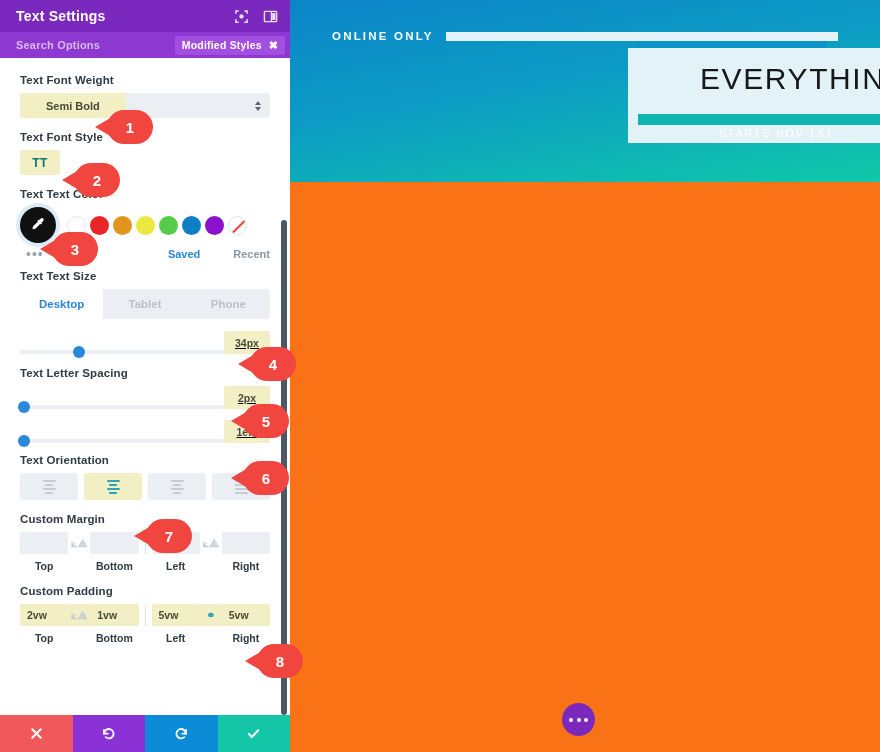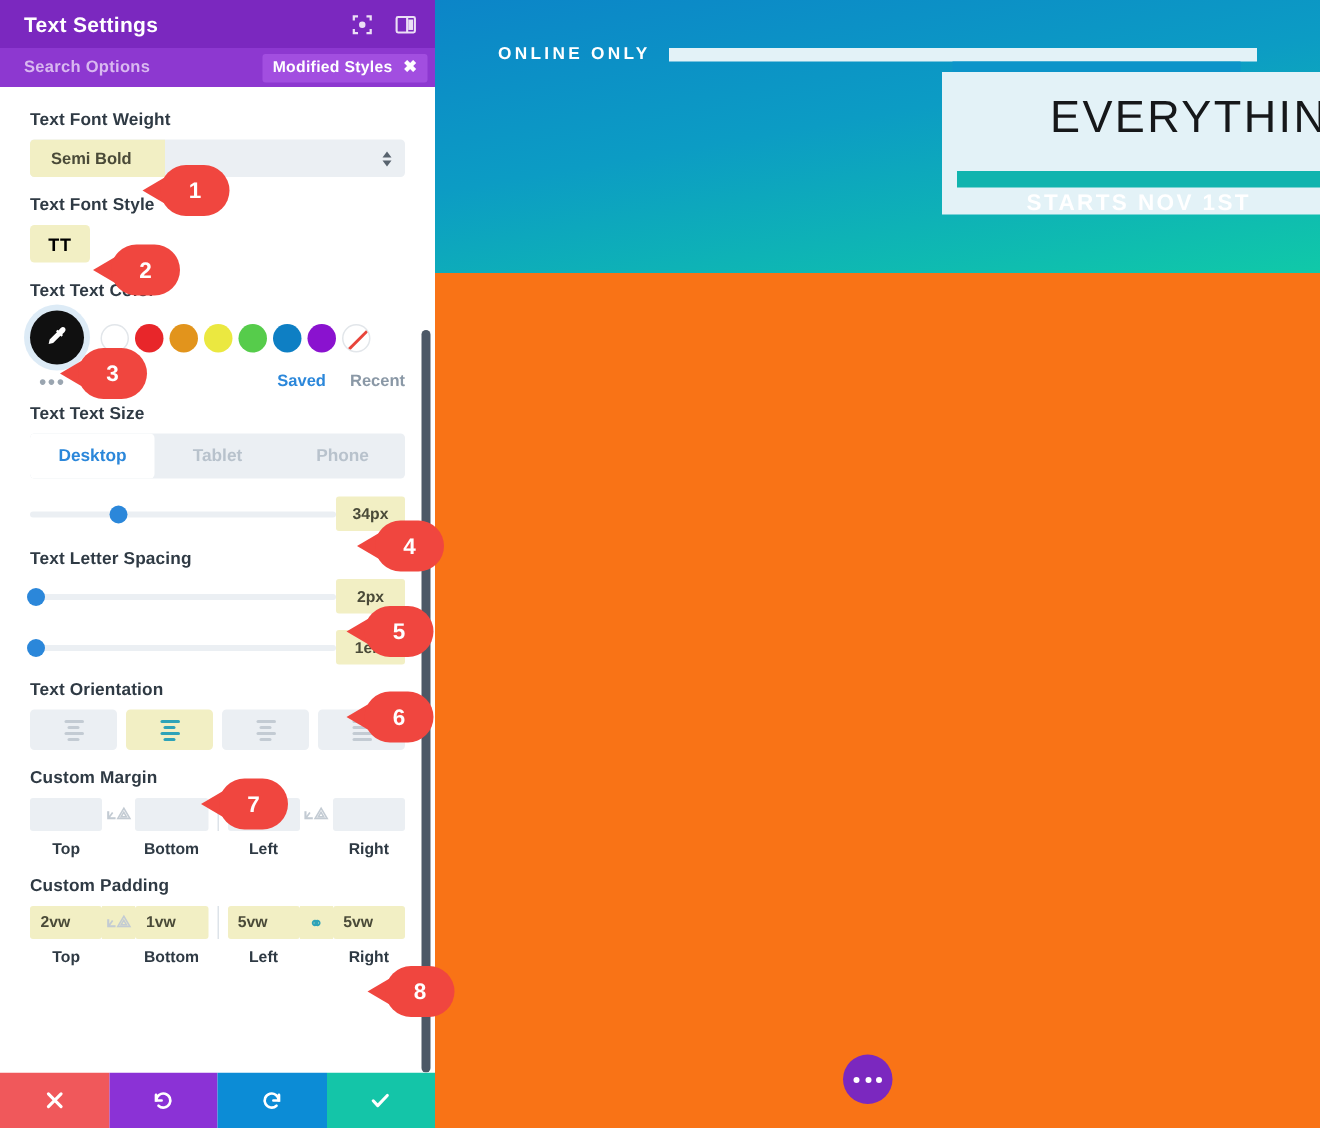--- a/index.html
+++ b/index.html
@@ -77,42 +77,42 @@
   }
 
   
   .select-wrap {
     position: relative; height: 25px; background: #EBEFF3;
     border-radius: 3px; display: flex; align-items: center;
     cursor: pointer; overflow: hidden;
   }
   .select-wrap .sel-value {
     height: 100%; display: flex; align-items: center;
-    padding: 0 14px; min-width: 90px;
+    padding: 0 26px; min-width: 90px;
     background: #F2EFC4; font-size: 11px; color: #4A4A38;
     font-weight: bold;
   }
   .sel-arrows {
     position: absolute; right: 9px; top: 50%; transform: translateY(-50%);
     display: flex; flex-direction: column; gap: 2px;
   }
   .sel-arrows i {
     display: block; width: 0; height: 0;
     border-left: 3.5px solid transparent; border-right: 3.5px solid transparent;
   }
   .sel-arrows i.up { border-bottom: 4px solid #58636E; }
   .sel-arrows i.dn { border-top: 4px solid #58636E; }
 
   
   .tt-btn {
     width: 40px; height: 25px; background: #F2EFC4;
     border-radius: 3px; display: flex; align-items: center;
     justify-content: center; cursor: pointer;
   }
-  .tt-btn span { font-size: 12px; font-weight: bold; color: #000000; letter-spacing: .5px; }
+  .tt-btn span { font-size: 12px; font-weight: bold; color: #0f766e; letter-spacing: .5px; }
 
   
   .color-row { display: flex; align-items: center; gap: 0px; }
   .color-picker-main {
     width: 36px; height: 36px; border-radius: 50%;
     background: #101010; display: flex; align-items: center; justify-content: center;
     box-shadow: 0 0 0 4px rgba(180,210,235,.45);
     cursor: pointer; flex: 0 0 auto; margin-right: 11px;
   }
   .swatches { display: flex; align-items: center; gap: 4px; }
@@ -125,37 +125,37 @@
   }
   .swatch.none::after {
     content: ""; position: absolute; left: -3px; top: 8px;
     width: 27px; height: 2px; background: #E8443A; transform: rotate(-45deg);
   }
   .color-meta {
     display: flex; align-items: center; justify-content: space-between;
     margin-top: 5px; padding-left: 6px;
   }
   .dots-more { color: #9AA5B0; font-size: 14px; letter-spacing: 1px; line-height: 8px; cursor: pointer; }
-  .meta-links { display: flex; gap: 16px; text-align: right; }
+  .meta-links { display: flex; gap: 33px; text-align: right; }
   .meta-links .lk { font-size: 11px; font-weight: bold; cursor: pointer; }
   .lk.saved { color: #2B87DA; }
   .lk.recent { color: #8A98A6; }
 
   
   .device-tabs {
     display: flex; background: #EBEFF3; border-radius: 3px; height: 30px; overflow: hidden;
   }
   .device-tab {
     flex: 1 1 0; display: flex; align-items: center; justify-content: center;
     font-size: 11.5px; font-weight: bold; color: #B8C2CC; cursor: pointer;
   }
   .device-tab.active { background: #ffffff; color: #2B87DA; border-radius: 3px; }
 
   
-  .slider-row { display: flex; align-items: center; gap: 0; margin-top: 12px; }
+  .slider-row { display: flex; align-items: flex-end; gap: 0; margin-top: 12px; text-decoration: underline; }
   .slider {
     position: relative; flex: 1 1 auto; height: 4px;
     background: #EBEFF3; border-radius: 2px;
   }
   .slider .knob {
     position: absolute; top: 50%; transform: translate(-50%, -50%);
     width: 12px; height: 12px; border-radius: 50%; background: #2B87DA; cursor: pointer;
   }
   .value-box {
     width: 46px; height: 23px; background: #F2EFC4; border-radius: 2px;
@@ -242,21 +242,21 @@
   .bn-lower {
     position: absolute; left: 338px; top: 110px; width: 504px; height: 33px;
     background: #E3F2F7;
   }
   .bn-lower-inner {
     position: absolute; left: 348px; top: 114px; width: 416px; height: 11px;
     background: #10B4AE;
   }
   .bn-starts {
     position: absolute; right: 46px; top: 127px;
-    color: #ffffff; font-size: 15px; font-weight: bold; letter-spacing: 1.6px;
+    color: #ffffff; font-size: 11px; font-weight: normal; letter-spacing: 1.6px;
     white-space: nowrap;
   }
   .fab {
     position: absolute; left: 272px; top: 703px;
     width: 33px; height: 33px; border-radius: 50%;
     background: #7B28BF; display: flex; align-items: center; justify-content: center;
     gap: 3.5px; cursor: pointer;
   }
   .fab i { width: 4px; height: 4px; border-radius: 50%; background: #ffffff; display: block; }
 

